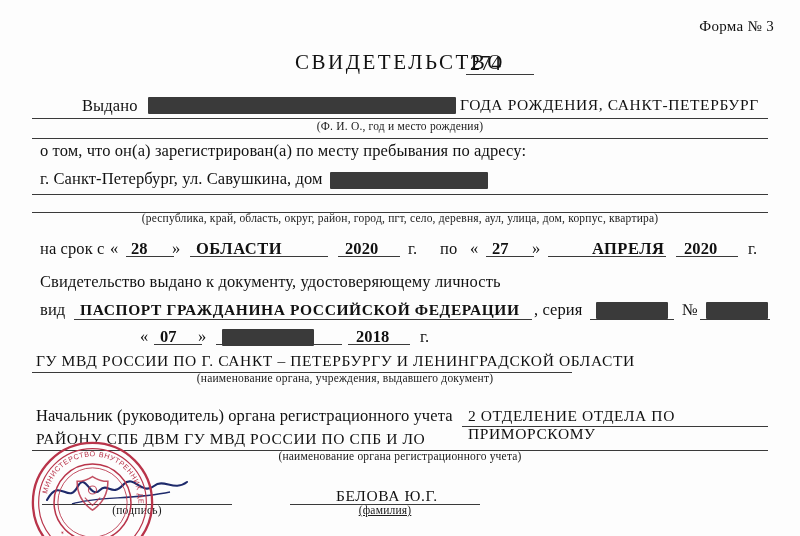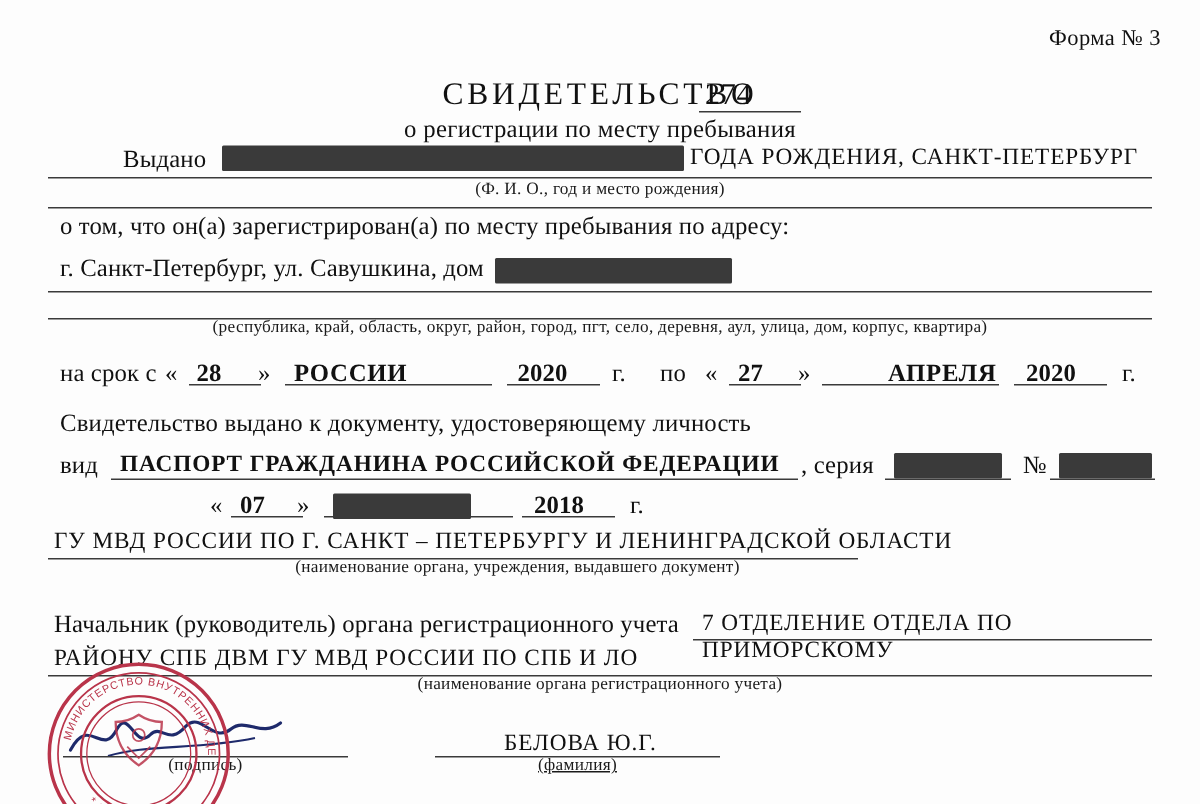--- a/index.html
+++ b/index.html
@@ -89,21 +89,20 @@
 </head>
 <body>
 
 <div id="page">
 
   <div class="abs form-no">Форма № 3</div>
 
   <div class="abs title">СВИДЕТЕЛЬСТВО</div>
   <div class="abs title-num">274</div>
   <div class="abs title-num-line rule"></div>
-  <div class="abs subtitle">о регистрации по месту пребывания</div>
 
   <div class="abs lbl" style="top:96px; left:82px;">Выдано</div>
   <div class="abs redact" style="top:97px; left:148px; width:308px;"></div>
   <div class="abs lbl mono-caps" style="top:96px; left:460px; font-size:15.5px;">ГОДА РОЖДЕНИЯ, САНКТ-ПЕТЕРБУРГ</div>
   <div class="abs rule" style="top:118px; left:32px; width:736px;"></div>
 
   <div class="abs caption" style="top:120px; left:200px; width:400px;">(Ф. И. О., год и место рождения)</div>
 
   <div class="abs lbl" style="top:141px; left:40px;">о том, что он(а) зарегистрирован(а) по месту пребывания по адресу:</div>
   <div class="abs rule" style="top:138px; left:32px; width:736px;"></div>
@@ -112,21 +111,21 @@
   <div class="abs redact" style="top:172px; left:330px; width:158px;"></div>
   <div class="abs rule" style="top:194px; left:32px; width:736px;"></div>
   <div class="abs rule" style="top:212px; left:32px; width:736px;"></div>
   <div class="abs caption" style="top:212px; left:100px; width:600px;">(республика, край, область, округ, район, город, пгт, село, деревня, аул, улица, дом, корпус, квартира)</div>
 
   <div class="abs lbl" style="top:239px; left:40px;">на срок с</div>
   <div class="abs lbl" style="top:239px; left:110px;">«</div>
   <div class="abs lbl" style="top:239px; left:131px; font-weight:bold;">28</div>
   <div class="abs lbl" style="top:239px; left:172px;">»</div>
   <div class="abs rule" style="top:256px; left:126px; width:48px;"></div>
-  <div class="abs lbl" style="top:239px; left:196px; font-weight:bold; letter-spacing:0.5px;">РОССИИ</div>
+  <div class="abs lbl" style="top:239px; left:196px; font-weight:bold; letter-spacing:0.5px;">ОБЛАСТИ</div>
   <div class="abs rule" style="top:256px; left:190px; width:138px;"></div>
   <div class="abs lbl" style="top:239px; left:345px; font-weight:bold;">2020</div>
   <div class="abs rule" style="top:256px; left:338px; width:62px;"></div>
   <div class="abs lbl" style="top:239px; left:408px;">г.</div>
   <div class="abs lbl" style="top:239px; left:440px;">по</div>
   <div class="abs lbl" style="top:239px; left:470px;">«</div>
   <div class="abs lbl" style="top:239px; left:492px; font-weight:bold;">27</div>
   <div class="abs lbl" style="top:239px; left:532px;">»</div>
   <div class="abs rule" style="top:256px; left:486px; width:48px;"></div>
   <div class="abs lbl" style="top:239px; left:556px; font-weight:bold; letter-spacing:0.5px;margin-left:36px;">АПРЕЛЯ</div>
@@ -155,21 +154,21 @@
   <div class="abs rule" style="top:344px; left:216px; width:126px;"></div>
   <div class="abs lbl" style="top:327px; left:356px; font-weight:bold;">2018</div>
   <div class="abs rule" style="top:344px; left:348px; width:62px;"></div>
   <div class="abs lbl" style="top:327px; left:420px;">г.</div>
 
   <div class="abs lbl-sm mono-caps" style="top:352px; left:36px;">ГУ  МВД  РОССИИ  ПО  Г. САНКТ – ПЕТЕРБУРГУ  И  ЛЕНИНГРАДСКОЙ ОБЛАСТИ</div>
   <div class="abs rule" style="top:372px; left:32px; width:540px;"></div>
   <div class="abs caption" style="top:372px; left:180px; width:330px;">(наименование органа, учреждения, выдавшего документ)</div>
 
   <div class="abs lbl" style="top:406px; left:36px;">Начальник (руководитель) органа регистрационного учета</div>
-  <div class="abs lbl-sm mono-caps" style="top:407px; left:468px;">7 ОТДЕЛЕНИЕ ОТДЕЛА  ПО ПРИМОРСКОМУ</div>
+  <div class="abs lbl-sm mono-caps" style="top:407px; left:468px;">2 ОТДЕЛЕНИЕ ОТДЕЛА  ПО ПРИМОРСКОМУ</div>
   <div class="abs rule" style="top:426px; left:462px; width:306px;"></div>
   <div class="abs lbl-sm mono-caps" style="top:430px; left:36px;">РАЙОНУ СПБ ДВМ  ГУ  МВД  РОССИИ  ПО СПБ  И  ЛО</div>
   <div class="abs rule" style="top:450px; left:32px; width:736px;"></div>
   <div class="abs caption" style="top:450px; left:250px; width:300px;">(наименование органа регистрационного учета)</div>
 
   <svg class="abs sig" viewBox="0 0 150 40">
     <path d="M5 30 C 18 6, 26 36, 36 16 C 44 2, 48 30, 58 20 C 66 12, 70 28, 82 14 C 92 4, 100 26, 112 16 C 122 8, 132 22, 145 12" fill="none" stroke="#1e2a6b" stroke-width="2.1" stroke-linecap="round"></path>
     <path d="M30 34 C 55 26, 90 30, 128 22" fill="none" stroke="#1e2a6b" stroke-width="1.4"></path>
   </svg>
   <div class="abs rule" style="top:504px; left:42px; width:190px;"></div>

